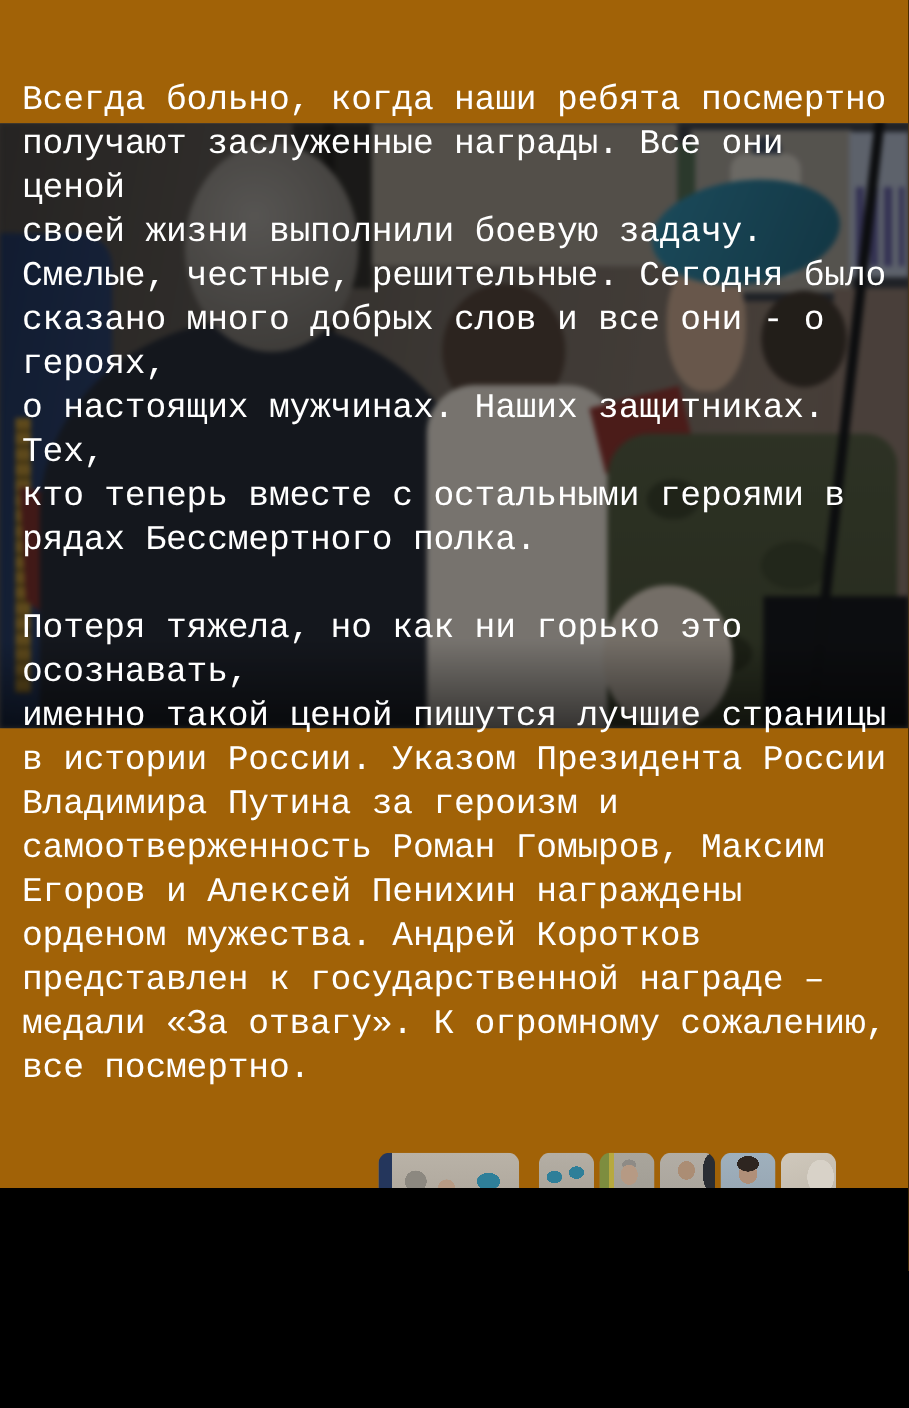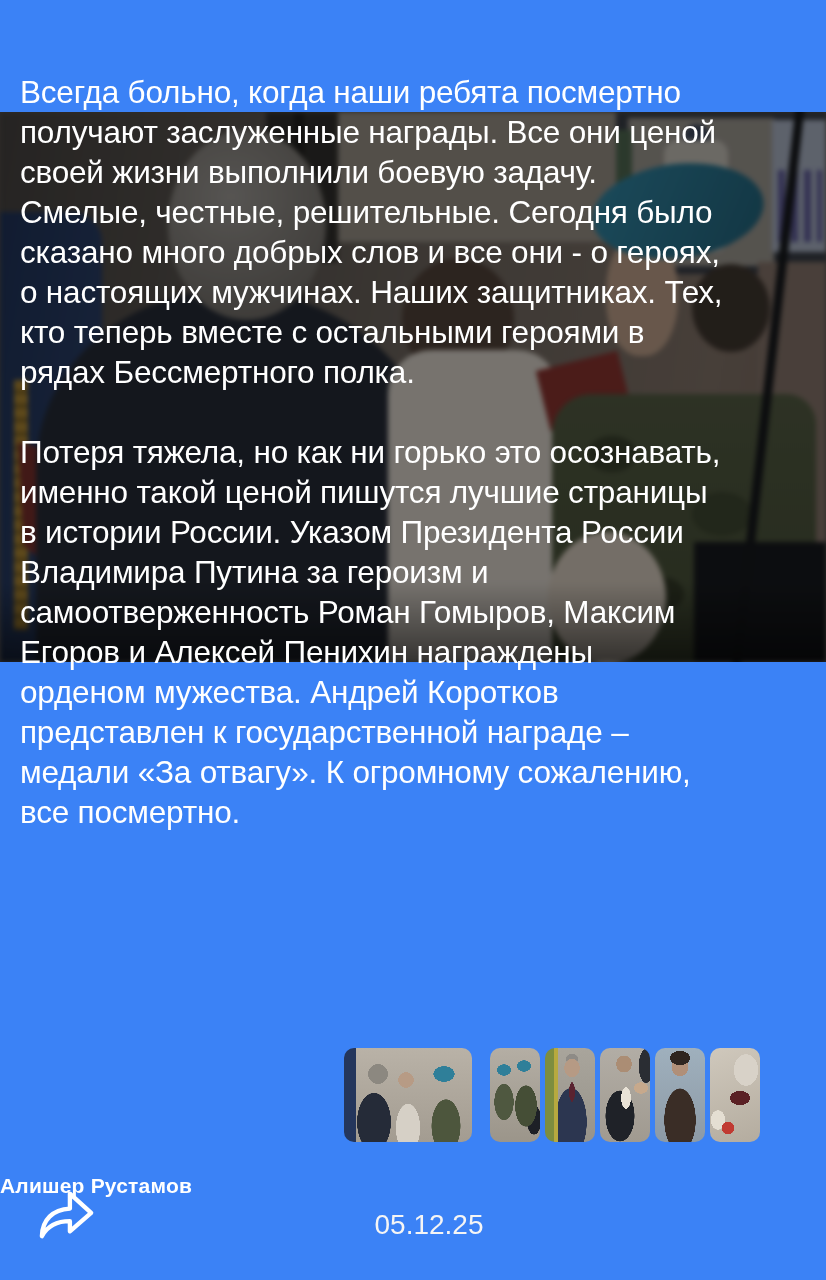--- a/index.html
+++ b/index.html
@@ -1,17 +1,17 @@
 <!DOCTYPE html>
 <html><head>
 <meta charset="utf-8">
 <style>
   html,body{margin:0;padding:0;background:#000;}
-  .screen{position:relative;width:826px;height:1280px;background:#3b82f6;overflow:hidden;
-          font-family:Liberation Sans, sans-serif;}
+  .screen{position:relative;width:826px;height:1080px;background:#a16207;overflow:hidden;
+          font-family:Liberation Mono, monospace;}
 
   
   .photo{position:absolute;left:0;top:112px;width:826px;height:550px;overflow:hidden;background:#4e4a46;}
   .scene{position:absolute;inset:0;filter:blur(2.5px);}
   .scene div{position:absolute;}
   .wall{left:0;top:0;width:826px;height:550px;
         background:linear-gradient(100deg,#3f3c3a 0%,#55504b 30%,#675f58 52%,#6e645c 68%,#77695f 82%,#6f6158 100%);}
   .wall-light{left:320px;top:0;width:310px;height:130px;background:#8a847b;}
   .door{left:266px;top:0;width:72px;height:150px;background:#2c2b28;}
   .door-line{left:294px;top:0;width:10px;height:245px;background:#1e1d1b;}

